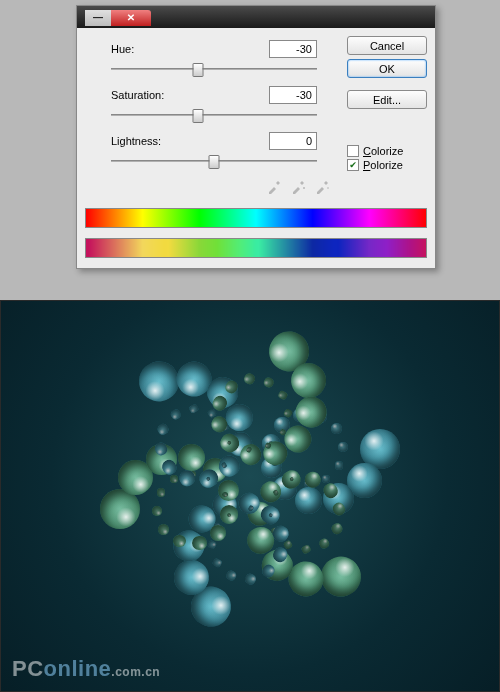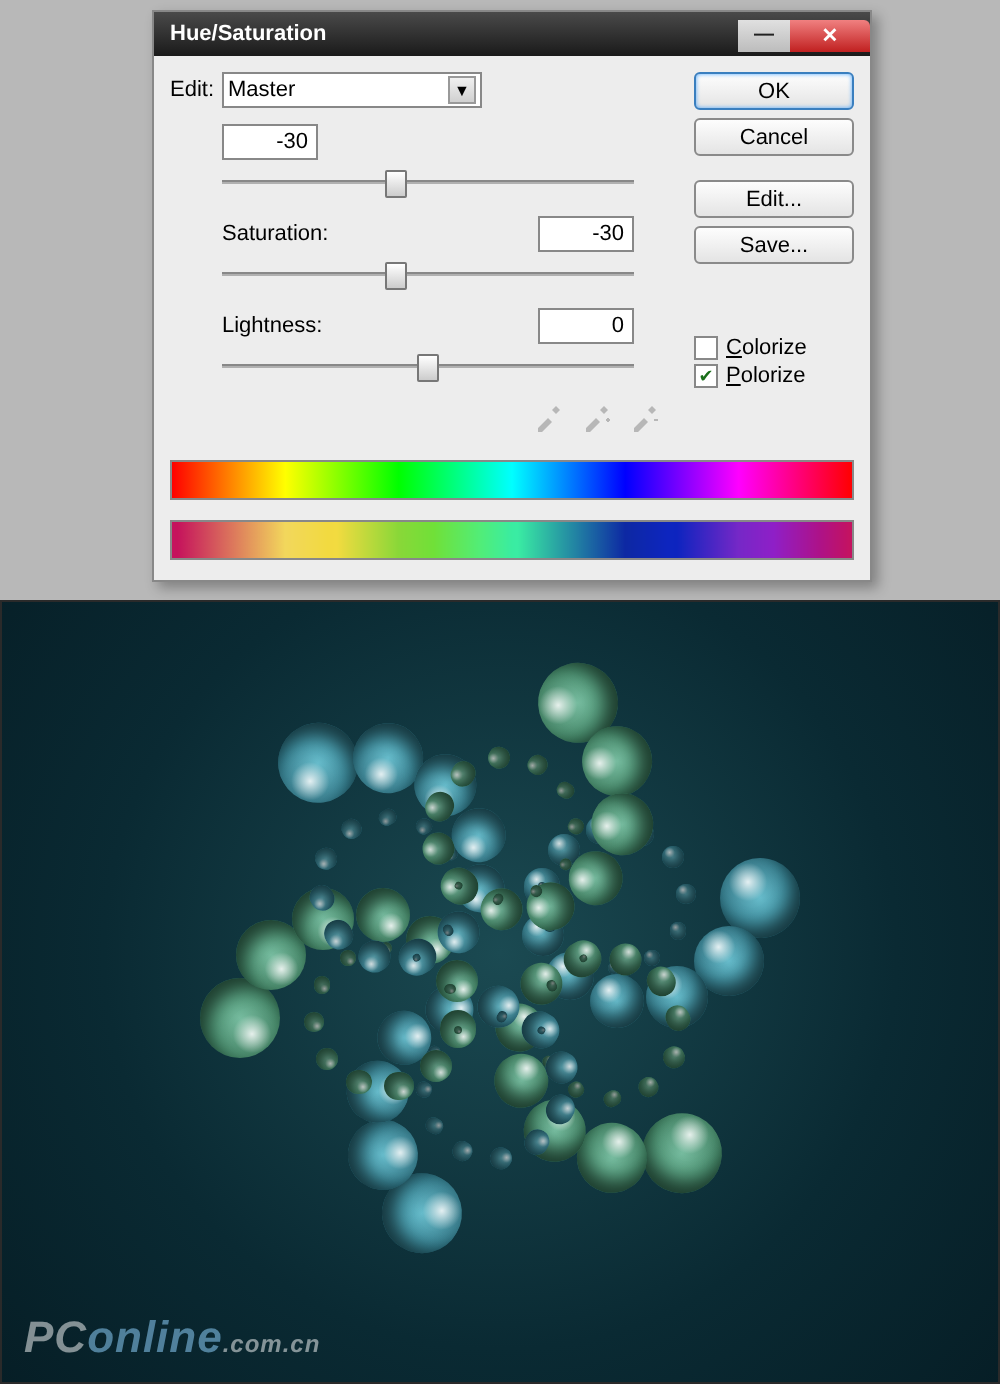--- a/index.html
+++ b/index.html
@@ -46,47 +46,40 @@
   .chk .u { text-decoration: underline; }
   
   .spectrum { margin: 6px 8px 10px 8px; height: 20px; background: linear-gradient(90deg, red, yellow, lime, cyan, blue, magenta, red); border:1px solid #888; }
   .spectra { margin:4px 0 4px 0; }
   
   .fractal { position:absolute; left:50%; top:50%; transform:translate(-50%,-55%); width:340px; height:340px; }
   .arm { position:absolute; left:50%; top:50%; transform-origin: 0 0; }
   .ball { position:absolute; border-radius:50%; background: radial-gradient(circle at 35% 30%, rgba(255,255,255,0.85), rgba(255,255,255,0.05) 25%, rgba(0,0,0,0) 50%), radial-gradient(circle at 50% 50%, var(--c1), var(--c2)); box-shadow: inset -4px -5px 8px rgba(0,0,0,0.5); }
   
   .watermark { position:absolute; left:12px; bottom:10px; color:rgba(255,255,255,0.5); font-family: Arial, sans-serif; }
-  .watermark .big { font-size:22px; font-style:italic; font-weight:bold; letter-spacing:0.5px; }
+  .watermark .big { font-size:22px; font-weight:bold; letter-spacing:0.5px; }
   .watermark .small { font-size:12px; }
   .watermark .cn { display:block; font-size:14px; letter-spacing:6px; color:rgba(255,255,255,0.5); margin-top:-2px; }
   .border { position:absolute; inset:0; border:1px solid #2a2a2a; pointer-events:none; }
 </style>
 </head>
 <body>
 
 <div class="page">
   <div class="upper">
     <div class="dialog">
       <div class="titlebar">
-        <span class="title">Hue/Saturation</span>
         <span class="btn min">—</span>
         <span class="btn close">✕</span>
       </div>
       <div class="body">
         <div class="left">
-          <div class="row editrow">
-            <span class="editlabel">Edit:</span>
-            <div class="select">
-              <span>Master</span>
-              <span class="arrow">▼</span>
-            </div>
-          </div>
           <div class="sliderblock">
             <div class="slrow">
+              <span class="sllabel">Hue:</span>
               <input class="numfield" value="-30" style="">
             </div>
             <div class="track">
               <div class="trackline"></div>
               <div class="thumb" style="left:42%"></div>
             </div>
             <div class="slrow">
               <span class="sllabel">Saturation:</span>
               <input class="numfield" value="-30" style="">
             </div>
@@ -111,25 +104,24 @@
                 <path d="M2 14l5-5 2 2-5 5H2v-2zm7-9l2-2 2 2-2 2z" fill="#555"></path>
                 <path d="M12 10h2M13 9v2" stroke="#555"></path>
               </svg>
             <svg class="eyedrop" viewBox="0 0 16 16">
                 <path d="M2 14l5-5 2 2-5 5H2v-2zm7-9l2-2 2 2-2 2z" fill="#555"></path>
                 <path d="M12 10h2" stroke="#555"></path>
               </svg>
           </div>
         </div>
         <div class="right">
+          <button class="rightbtn">Cancel</button>
           <button class="rightbtn ok">OK</button>
-          <button class="rightbtn">Cancel</button>
           <div style="height:4px"></div>
           <button class="rightbtn">Edit...</button>
-          <button class="rightbtn">Save...</button>
           <div class="checks">
             <div class="chk">
               <span class="chkbox"></span>
               <span><span class="u">C</span><span>olorize</span></span>
             </div>
             <div class="chk">
               <span class="chkbox checked"></span>
               <span><span class="u">P</span><span>olorize</span></span>
             </div>
           </div>

